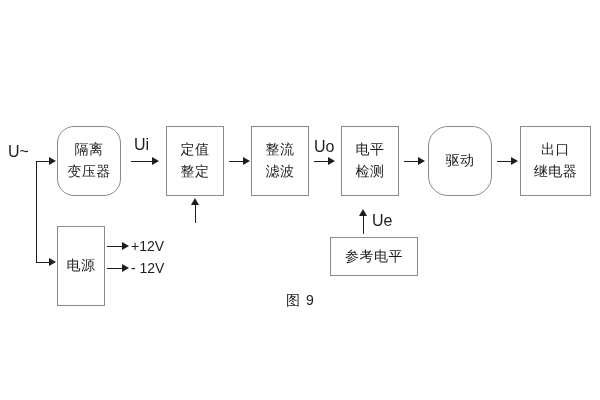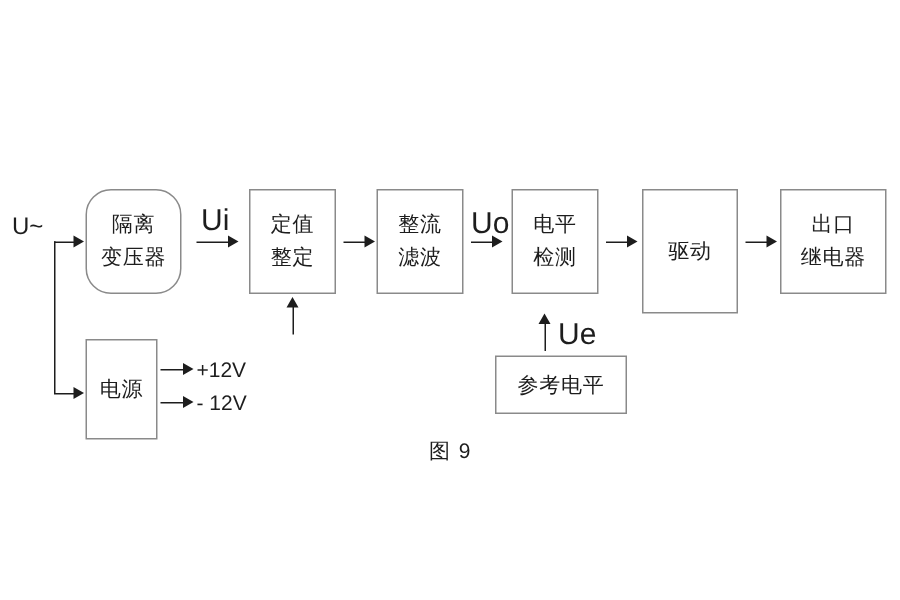--- a/index.html
+++ b/index.html
@@ -65,21 +65,21 @@
   }
 
   
   .lbl {
     position: absolute;
     color: #1d1d1d;
     font-size: 14px;
     white-space: nowrap;
     line-height: 1;
   }
-  .lbl-sig { font-size: 20px; }
+  .lbl-sig { font-size: 16px; }
   .lbl-u   { font-size: 16px; }
   .caption { font-size: 14px; letter-spacing: 1px; }
 </style>
 </head>
 <body>
 
 <div id="canvas">
 
   <div class="lbl lbl-u" style="left:8px; top:144px;">U~</div>
 
@@ -120,33 +120,33 @@
   <div class="ahead-r" style="left:328px; top:156.5px;"></div>
 
   <div class="blk" style="left:341px; top:126px; width:58px; height:70px;">
     <span class="ln">电平</span>
     <span class="ln">检测</span>
   </div>
 
   <div class="hline" style="left:404px; top:161px; width:15px;"></div>
   <div class="ahead-r" style="left:418px; top:156.5px;"></div>
 
-  <div class="blk" style="left:428px; top:126px; width:64px; height:83px;">
+  <div class="blk" style="left:428px; top:126px; width:64px; height:70px;border-radius:20px;">
     <span class="ln">驱动</span>
   </div>
 
   <div class="hline" style="left:497px; top:161px; width:15px;"></div>
   <div class="ahead-r" style="left:511px; top:156.5px;"></div>
 
   <div class="blk" style="left:520px; top:126px; width:71px; height:70px;">
     <span class="ln">出口</span>
     <span class="ln">继电器</span>
   </div>
 
-  <div class="blk" style="left:57px; top:226px; width:48px; height:67px;">
+  <div class="blk" style="left:57px; top:226px; width:48px; height:80px;">
     <span class="ln">电源</span>
   </div>
 
   <div class="hline" style="left:107px; top:246px; width:16px;"></div>
   <div class="ahead-r" style="left:122px; top:241.5px;"></div>
   <div class="lbl" style="left:131px; top:239px;">+12V</div>
 
   <div class="hline" style="left:107px; top:268px; width:16px;"></div>
   <div class="ahead-r" style="left:122px; top:263.5px;"></div>
   <div class="lbl" style="left:131px; top:261px;">- 12V</div>

